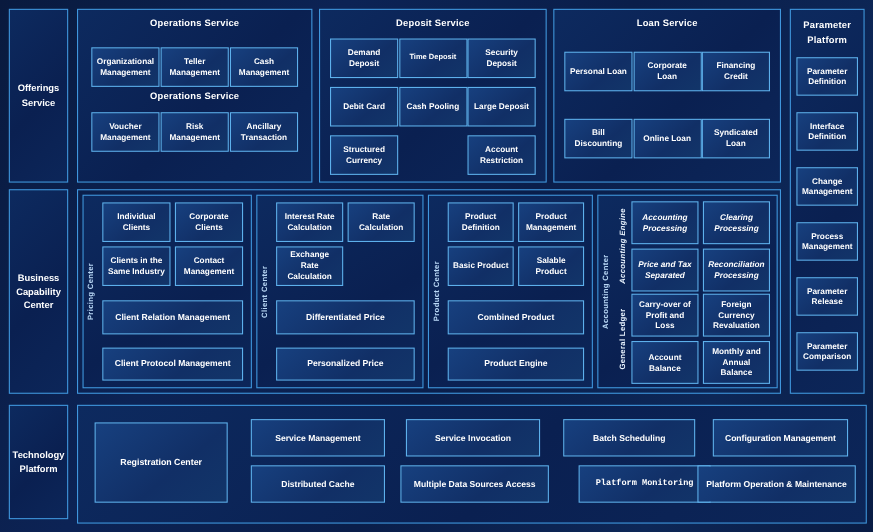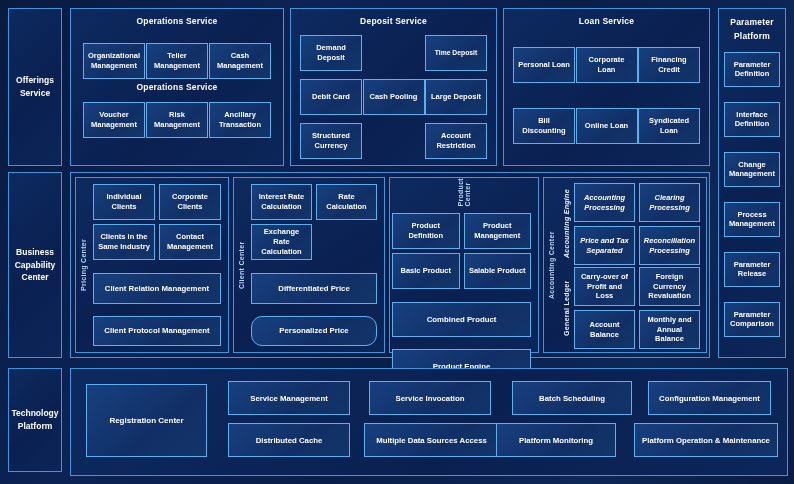--- a/index.html
+++ b/index.html
@@ -73,20 +73,21 @@
     <div class="sbox">Risk Management</div>
     <div class="sbox">Ancillary Transaction</div>
   </div>
 </div>
 
 <div class="panel" style="left:290px;top:8px;width:207px;height:158px;">
   <div class="sec-title">Deposit Service</div>
   <div class="row3" style="margin-top:9px;padding:0 9px;">
     <div class="sbox">Demand Deposit</div>
     <div class="sbox" style="font-size:6.8px;">Time Deposit</div>
+    <div class="sbox">Security Deposit</div>
   </div>
   <div class="row3" style="margin-top:8px;padding:0 9px;">
     <div class="sbox">Debit Card</div>
     <div class="sbox">Cash Pooling</div>
     <div class="sbox">Large Deposit</div>
   </div>
   <div class="row3" style="margin-top:8px;padding:0 9px;">
     <div class="sbox">Structured Currency</div>
     <div class="sbox">Account Restriction</div>
   </div>
@@ -138,25 +139,25 @@
 
   <div class="midbox" style="left:162px;top:4px;width:152px;height:176px;">
     <div class="vlabel">Client Center</div>
     <div class="mid-content">
       <div class="grid2">
         <div class="sbox">Interest Rate Calculation</div>
         <div class="sbox">Rate Calculation</div>
         <div class="sbox">Exchange Rate Calculation</div>
       </div>
       <div class="wbox" style="margin-top:13px;">Differentiated Price</div>
-      <div class="wbox" style="margin-top:12px;border-radius:11px;">Personalized Price</div>
-    </div>
-  </div>
-
-  <div class="midbox" style="left:318px;top:4px;width:150px;height:176px;flex-direction:column;">
+      <div class="wbox" style="margin-top:12px;">Personalized Price</div>
+    </div>
+  </div>
+
+  <div class="midbox" style="left:318px;top:4px;width:150px;height:176px;">
     <div class="vlabel">Product Center</div>
     <div class="mid-content">
       <div class="grid2">
         <div class="sbox">Product Definition</div>
         <div class="sbox">Product Management</div>
         <div class="sbox">Basic Product</div>
         <div class="sbox">Salable Product</div>
       </div>
       <div class="wbox" style="margin-top:13px;">Combined Product</div>
       <div class="wbox" style="margin-top:12px;">Product Engine</div>
@@ -193,17 +194,17 @@
 <div class="panel" style="left:70px;top:368px;width:718px;height:108px;">
   <div class="wbox abs" style="left:15px;top:15px;width:121px;height:73px;font-size:8px;">Registration Center</div>
 
   <div class="wbox abs" style="left:157px;top:12px;width:122px;height:34px;">Service Management</div>
   <div class="wbox abs" style="left:157px;top:54px;width:122px;height:34px;">Distributed Cache</div>
 
   <div class="wbox abs" style="left:298px;top:12px;width:122px;height:34px;">Service Invocation</div>
   <div class="wbox abs" style="left:293px;top:54px;width:135px;height:34px;">Multiple Data Sources Access</div>
 
   <div class="wbox abs" style="left:441px;top:12px;width:120px;height:34px;">Batch Scheduling</div>
-  <div class="wbox abs" style="left:425px;top:54px;width:120px;height:34px;">Platform Monitoring</div>
+  <div class="wbox abs" style="left:455px;top:54px;width:120px;height:34px;font-family:Liberation Mono, monospace;">Platform Monitoring</div>
 
   <div class="wbox abs" style="left:577px;top:12px;width:123px;height:34px;">Configuration Management</div>
   <div class="wbox abs" style="left:563px;top:54px;width:144px;height:34px;">Platform Operation &amp; Maintenance</div>
 </div>
 
 </body></html>

